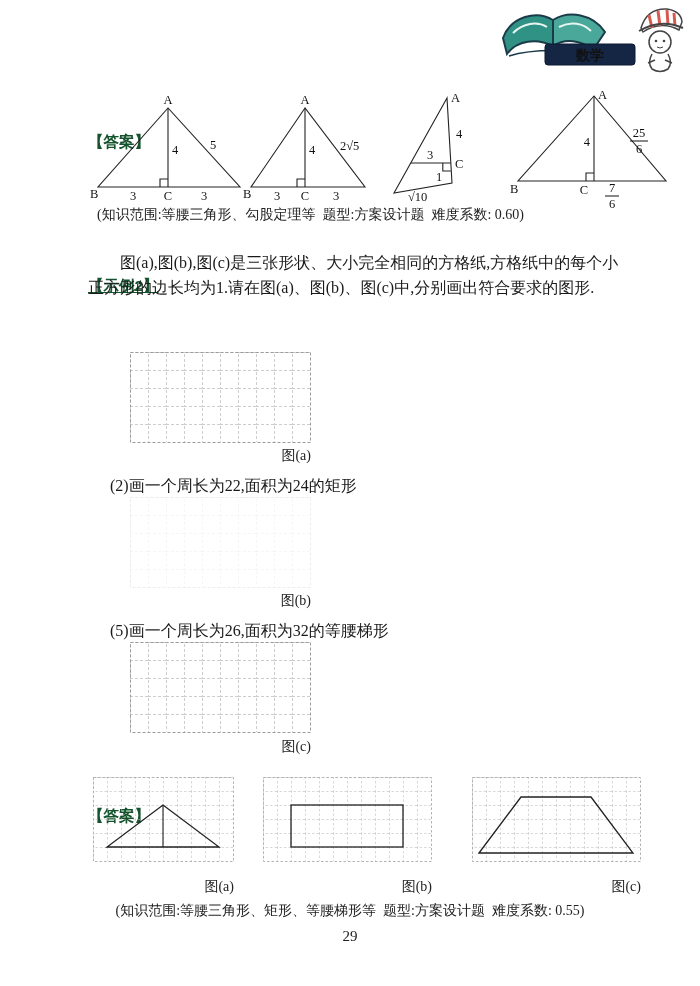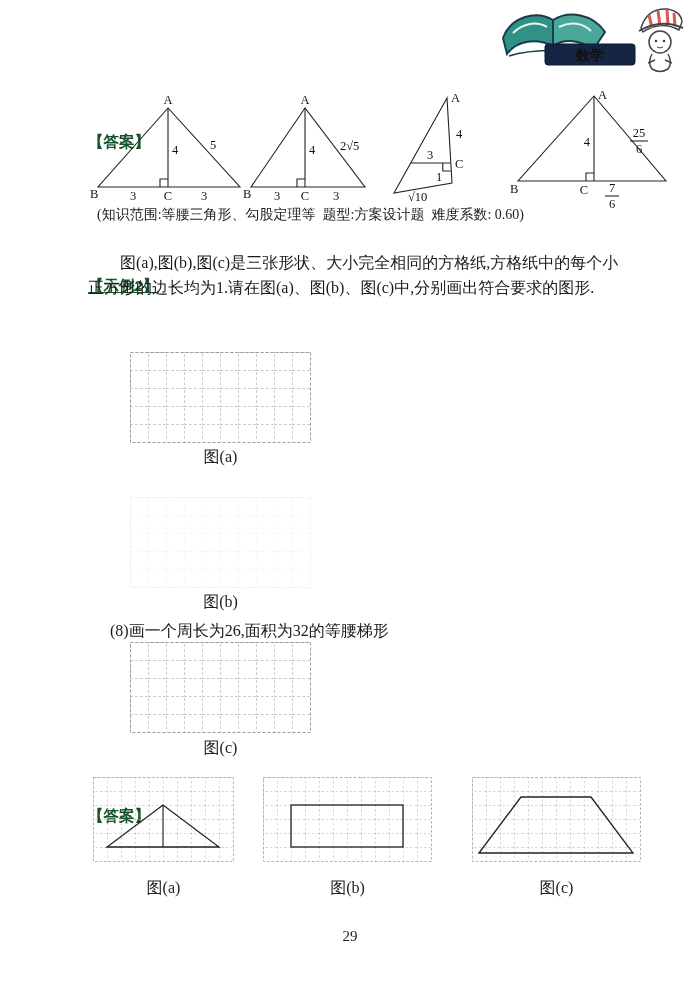--- a/index.html
+++ b/index.html
@@ -9,21 +9,21 @@
     font-family:"Liberation Serif", serif; color:#1a1a1a; overflow:hidden;
   }
   .abs { position:absolute; }
   .heading {
     font-family:"Liberation Sans", sans-serif;
     font-weight:bold; font-size:15.5px; color:#14532d;margin-top:48px;
   }
   .body-text { font-size:16px; line-height:1.58; }
   .indent { text-indent:2em; }
   .note { font-size:14px; white-space:pre-wrap; color:#222; }
-  .fig-label { font-size:16px; text-align:center; color:#222; }
+  .fig-label { font-size:14px; text-align:right; color:#222; }
   .page-num { font-size:15px; text-align:center; width:700px; color:#222; }
   svg text { font-family:"Liberation Serif", serif; font-size:12.5px; fill:#111; }
   svg text.cjk { font-size:14px; }
   .shape { fill:none; stroke:#222; stroke-width:1.1; }
 </style>
 </head>
 <body>
 
 <div class="page">
 
@@ -133,28 +133,29 @@
   <div class="abs body-text indent" style="left:88px; top:250px; width:540px;">图(a),图(b),图(c)是三张形状、大小完全相同的方格纸,方格纸中的每个小正方形的边长均为1.请在图(a)、图(b)、图(c)中,分别画出符合要求的图形.</div>
 
 
 
   <svg class="abs" style="left:130px; top:352px;" width="181" height="91" viewBox="0 0 181 91">
     <rect x="0" y="0" width="180" height="90" fill="url(#pgrid)"></rect>
     <rect x="0.5" y="0.5" width="180" height="90" fill="none" stroke="#9b9b9b" stroke-dasharray="3 2"></rect>
   </svg>
   <div class="abs fig-label" style="left:130px; top:447px; width:181px;">图(a)</div>
 
+  <div class="abs body-text" style="left:110px; top:473px;">(2)画一个周长为22,面积为24的矩形</div>
 
   <svg class="abs" style="left:130px; top:497px;" width="181" height="91" viewBox="0 0 181 91">
     <rect x="0" y="0" width="180" height="90" fill="url(#fgrid)"></rect>
     <rect x="0.5" y="0.5" width="180" height="90" fill="none" stroke="#ededed" stroke-dasharray="3 2"></rect>
   </svg>
   <div class="abs fig-label" style="left:130px; top:592px; width:181px;">图(b)</div>
 
-  <div class="abs body-text" style="left:110px; top:618px;">(8)画一个周长为26,面积为32的等腰梯形</div>
+  <div class="abs body-text" style="left:110px; top:618px;">(5)画一个周长为26,面积为32的等腰梯形</div>
 
   <svg class="abs" style="left:130px; top:642px;" width="181" height="91" viewBox="0 0 181 91">
     <rect x="0" y="0" width="180" height="90" fill="url(#pgrid)"></rect>
     <rect x="0.5" y="0.5" width="180" height="90" fill="none" stroke="#9b9b9b" stroke-dasharray="3 2"></rect>
   </svg>
   <div class="abs fig-label" style="left:130px; top:738px; width:181px;">图(c)</div>
 
   <div class="abs heading" style="left:88px; top:758px;">【答案】</div>
 
   <svg class="abs" style="left:93px; top:777px;" width="141" height="85" viewBox="0 0 141 85">
@@ -174,16 +175,17 @@
   </svg>
   <div class="abs fig-label" style="left:263px; top:878px; width:169px;">图(b)</div>
 
   <svg class="abs" style="left:472px; top:777px;" width="169" height="85" viewBox="0 0 169 85">
     <rect x="0" y="0" width="168" height="84" fill="url(#agrid)"></rect>
     <rect x="0.5" y="0.5" width="168" height="84" fill="none" stroke="#b3b3b3" stroke-dasharray="2.5 2"></rect>
     <polygon points="7,76 49,20 119,20 161,76" fill="none" stroke="#222" stroke-width="1.3"></polygon>
   </svg>
   <div class="abs fig-label" style="left:472px; top:878px; width:169px;">图(c)</div>
 
+  <div class="abs note" style="left:0px; top:902px; width:700px; text-align:center;">(知识范围:等腰三角形、矩形、等腰梯形等  题型:方案设计题  难度系数: 0.55)</div>
 
   <div class="abs page-num" style="left:0px; top:928px;">29</div>
 
 </div>
 
 </body></html>

